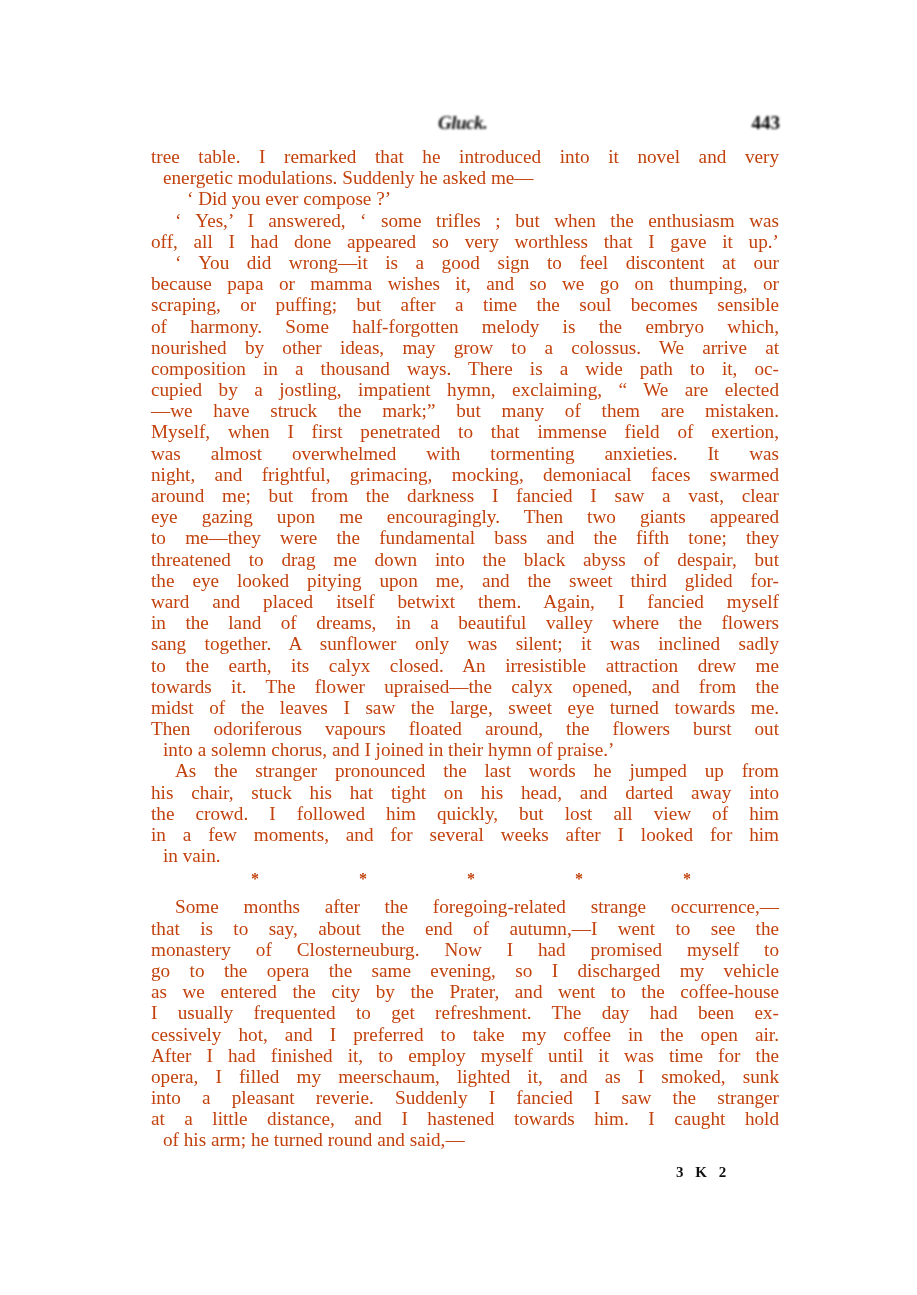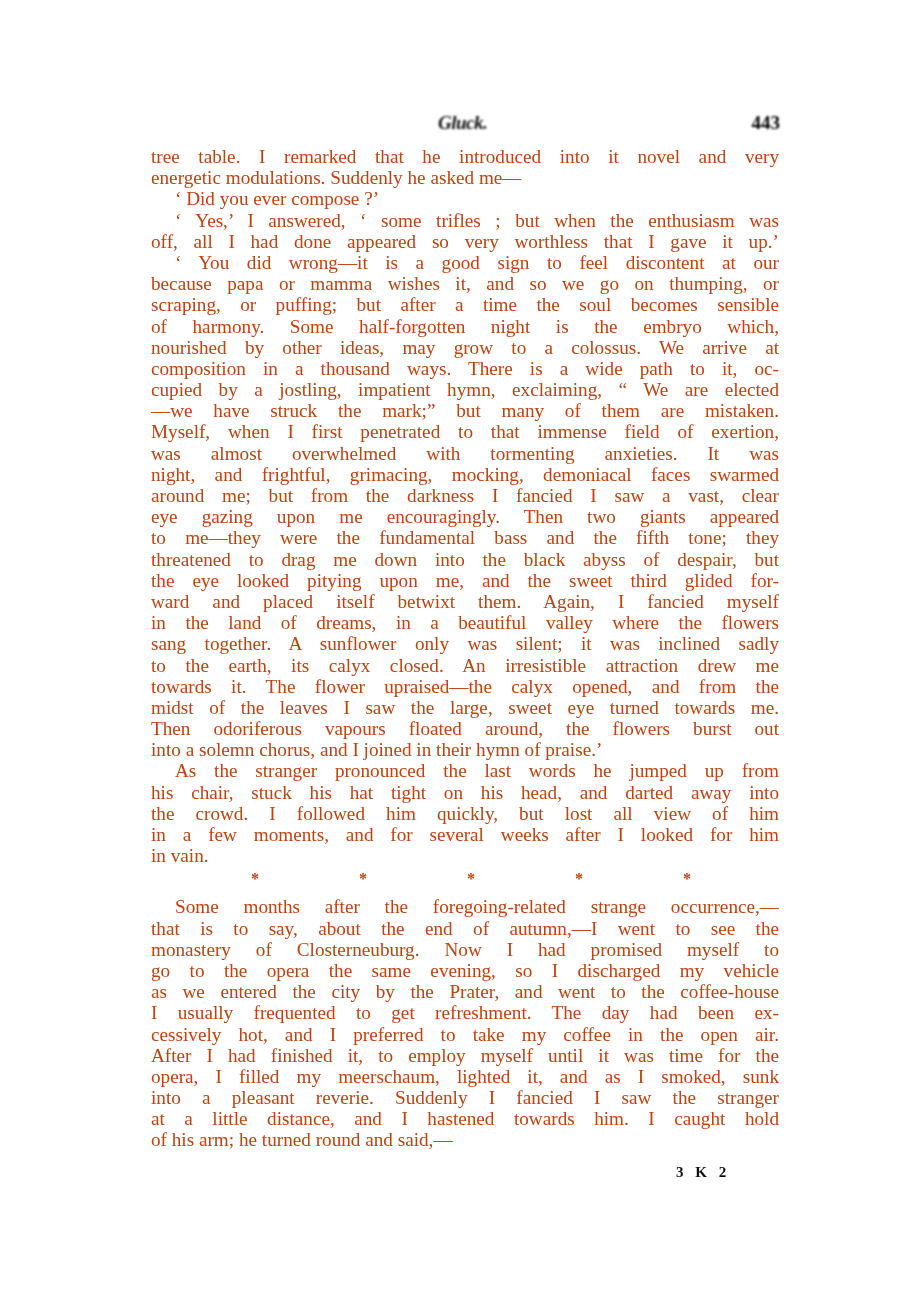--- a/index.html
+++ b/index.html
@@ -3,21 +3,21 @@
 <meta charset="utf-8">
 <style>
   html, body { margin: 0; padding: 0; background: #ffffff; }
   body { width: 917px; height: 1295px; position: relative; overflow: hidden; }
   .page { position: absolute; left: 0; top: 0; width: 751px; height: 1295px; background: #fff; }
   .header { position: absolute; top: 112px; left: 150px; width: 630px; height: 24px; }
   .running-title { position: absolute; left: 288px; top: 0; font-family: "Liberation Serif", serif; font-weight: bold; font-style: italic; font-size: 19px; color: #111; filter: blur(0.8px); letter-spacing: -0.5px; }
   .page-number { position: absolute; right: 0; top: 0; font-family: "Liberation Serif", serif; font-weight: bold; font-size: 19px; color: #000; filter: blur(1.2px); }
   .body { position: absolute; top: 146px; left: 151px; width: 628px; font-family: "Liberation Serif", serif; font-size: 19.2px; line-height: 21.2px; color: #c2410c; }
   .line { display: block; white-space: nowrap; text-align: justify; text-align-last: justify; height: 21.2px; }
-  .line.last { text-align-last: left; }
+  .line.last { text-align-last: left; margin-left: 12px; }
   .line.indent { padding-left: 24px; }
   .dots { display: flex; justify-content: space-between; width: 440px; margin: 2px 0 10px 100px; height: 18px; font-size: 16px; font-weight: bold; }
   .footer-sig { position: absolute; top: 1164px; left: 676px; font-family: "Liberation Serif", serif; font-weight: bold; font-size: 15px; color: #111; letter-spacing: 4px; text-align: right; }
 </style>
 </head>
 <body>
 
 <div class="page">
   <div class="header">
     <span class="running-title">Gluck.</span>
@@ -27,21 +27,21 @@
   <div class="body">
     <div id="block1">
         <span class="line">tree table. I remarked that he introduced into it novel and very</span>
         <span class="line last">energetic modulations.  Suddenly he asked me—</span>
         <span class="line indent last">‘ Did you ever compose ?’</span>
         <span class="line indent">‘ Yes,’ I answered, ‘ some trifles ;  but when the enthusiasm was</span>
         <span class="line">off, all I had done appeared so very worthless that I  gave it up.’</span>
         <span class="line indent">‘ You did wrong—it is a good sign to feel discontent at our</span>
         <span class="line">because papa or mamma wishes it, and so we go on thumping, or</span>
         <span class="line">scraping, or puffing; but after a time the soul becomes sensible</span>
-        <span class="line">of harmony.  Some half-forgotten night is the embryo which,</span>
+        <span class="line">of harmony.  Some half-forgotten melody is the embryo which,</span>
         <span class="line">nourished by other ideas, may grow to a colossus.  We arrive at</span>
         <span class="line">composition in a thousand ways.  There is a wide path to it, oc-</span>
         <span class="line">cupied by a jostling, impatient hymn, exclaiming, “ We are elected</span>
         <span class="line">—we have struck the mark;” but many of them are mistaken.</span>
         <span class="line">Myself, when I first penetrated to that immense field of exertion,</span>
         <span class="line">was almost overwhelmed with tormenting anxieties.  It was</span>
         <span class="line">night, and frightful, grimacing, mocking, demoniacal faces swarmed</span>
         <span class="line">around me; but from the darkness I fancied I saw a vast, clear</span>
         <span class="line">eye gazing upon me encouragingly.  Then two giants appeared</span>
         <span class="line">to me—they were the fundamental bass and the fifth tone; they</span>

